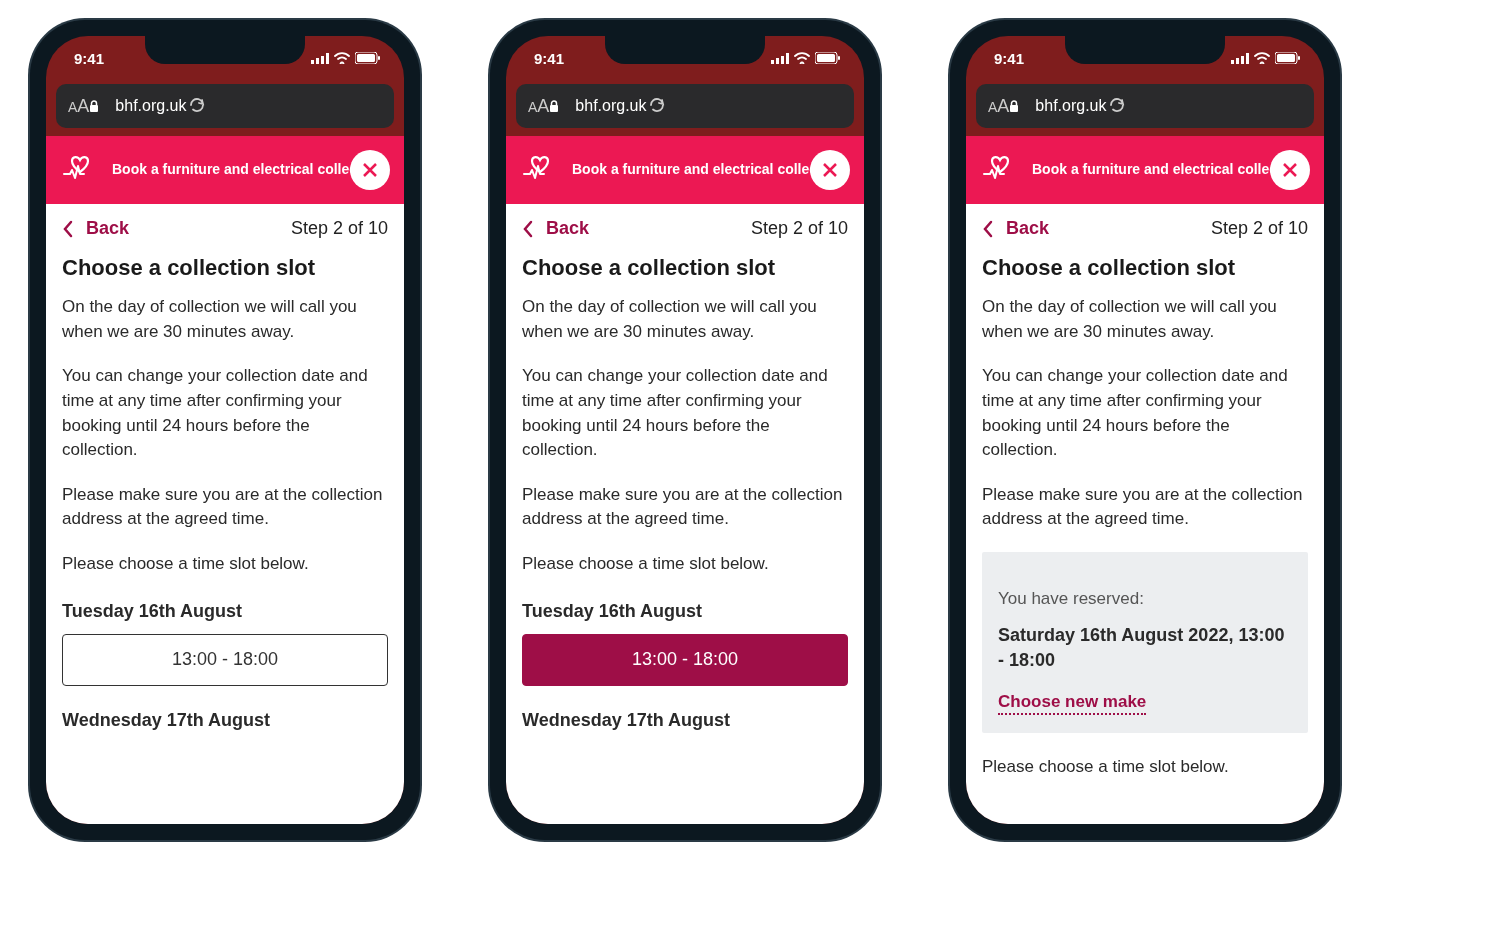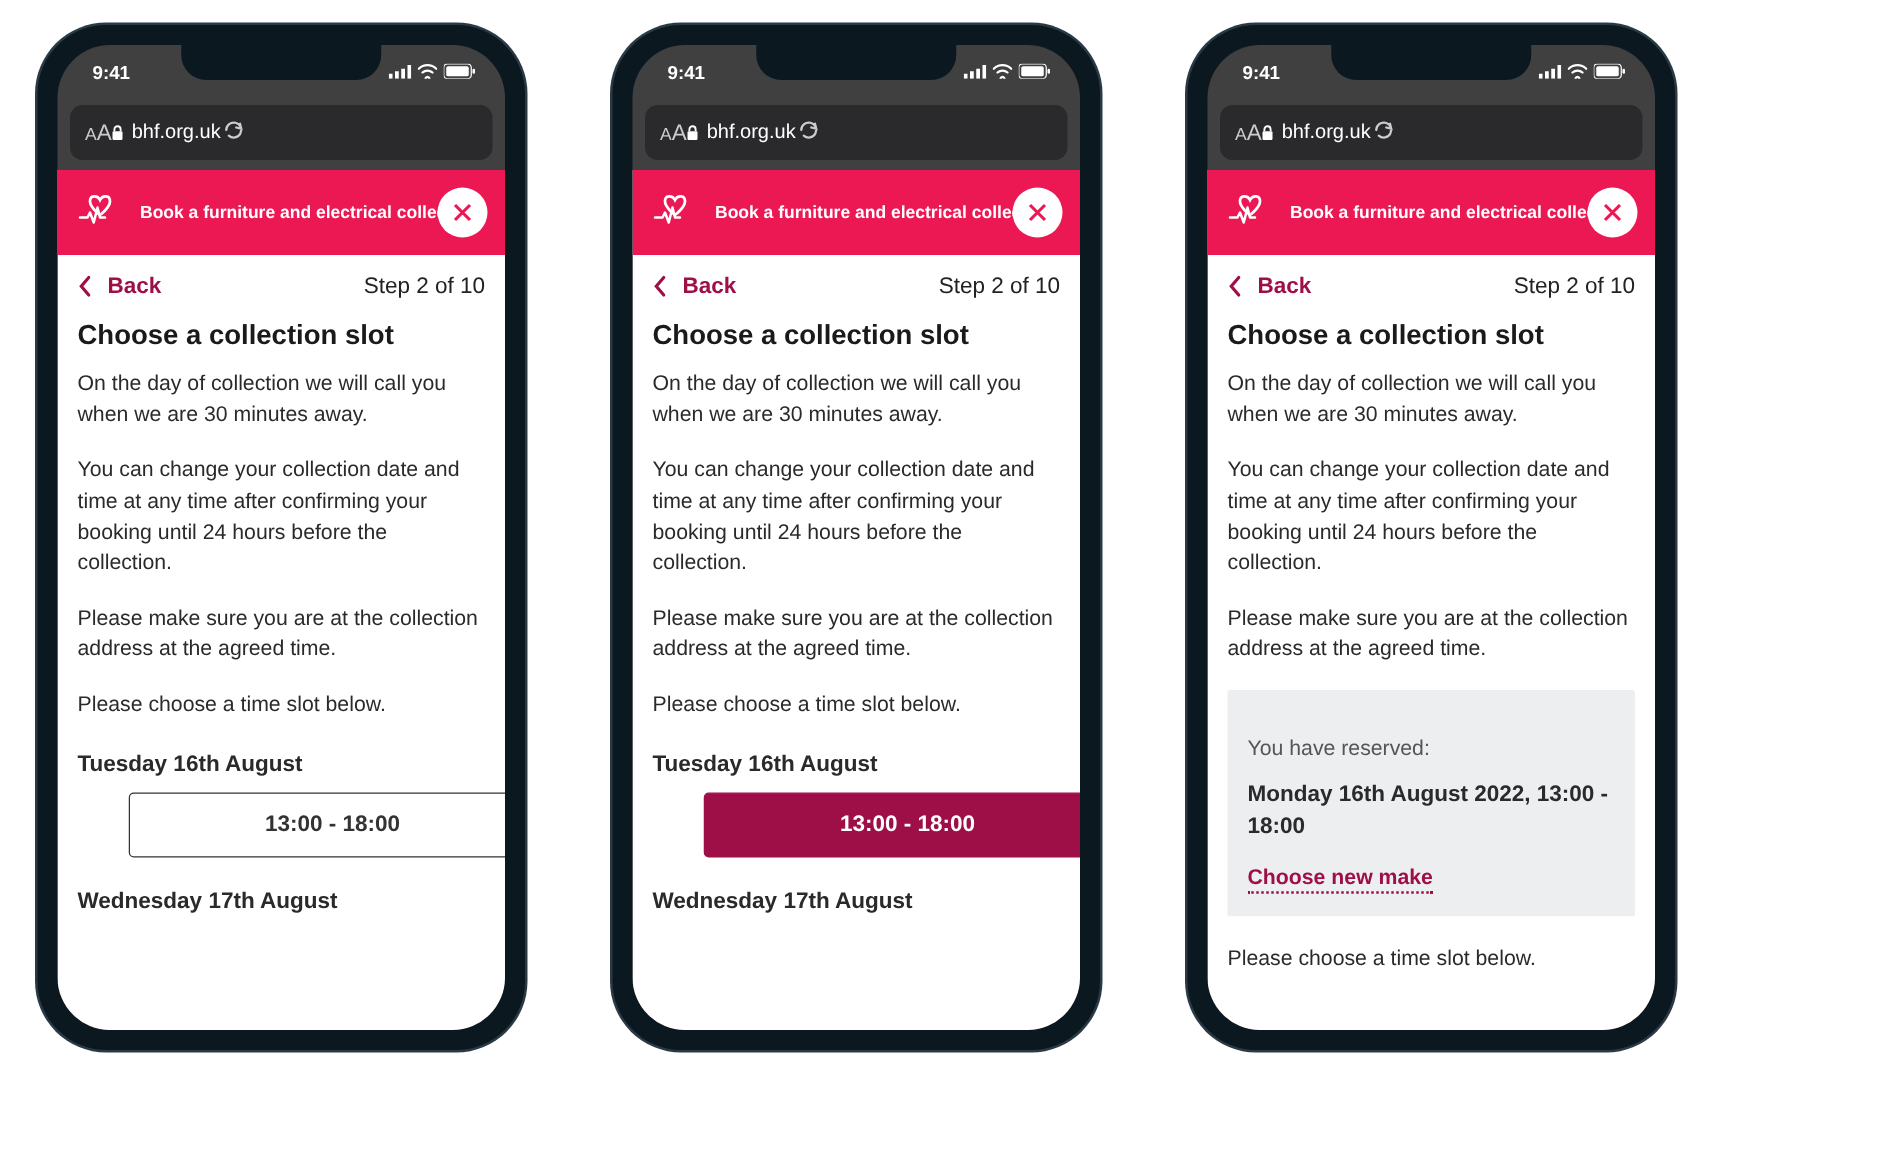--- a/index.html
+++ b/index.html
@@ -16,21 +16,21 @@
       height: 820px;
       background: #0c1820;
       border-radius: 55px;
       padding: 16px;
       position: relative;
       box-shadow: 0 0 0 2px #2a3a45;
     }
     .phone-screen {
       width: 100%;
       height: 100%;
-      background: #404040;
+      background: #7f1d1d;
       border-radius: 42px;
       overflow: hidden;
       position: relative;
     }
     .notch {
       position: absolute;
       top: 0;
       left: 50%;
       transform: translateX(-50%);
       width: 160px;
@@ -62,21 +62,21 @@
       display: flex;
       align-items: center;
       justify-content: flex-start;
       padding: 0 12px;
       color: #ccc;
       font-size: 15px;
     }
     .browser-center {
       display: flex;
       align-items: center;
-      gap: 6px;
+      gap: 16px;
       color: #fff;
       font-size: 16px;
     }
     .content {
       background: #fff;
       height: calc(100% - 100px);
       overflow: hidden;
     }
     .header-red {
       background: #ec1853;
@@ -154,28 +154,27 @@
       color: #2a2a2a;
       margin-top: 24px;
       margin-bottom: 12px;
     }
     .slot-btn {
       width: 100%;
       height: 52px;
       border: 1.5px solid #333;
       background: #fff;
       font-size: 18px;
-      font-weight: 700;
+      font-weight: 400;
       color: #333;
       border-radius: 4px;
       cursor: pointer;
       display: flex;
       align-items: center;
       justify-content: center;
-      margin-left: 41px;
     }
     .slot-btn.selected {
       background: #9e0e47;
       border-color: #9e0e47;
       color: #fff;
     }
     .reserved-box {
       background: #eceef0;
       padding: 18px 16px;
       border-radius: 2px;
@@ -414,20 +413,20 @@
         </div>
         <div class="step-text">Step 2 of 10</div>
       </div>
       <div class="page-body">
         <h1 class="page-title">Choose a collection slot</h1>
         <p class="body-text">On the day of collection we will call you when we are 30 minutes away.</p>
         <p class="body-text">You can change your collection date and time at any time after confirming your booking until 24 hours before the collection.</p>
         <p class="body-text body-bold">Please make sure you are at the collection address at the agreed time.</p>
         <div class="reserved-box">
           <div class="reserved-label">You have reserved:</div>
-          <div class="reserved-value">Monday 16th August 2022, 13:00 - 18:00</div>
+          <div class="reserved-value">Saturday 16th August 2022, 13:00 - 18:00</div>
           <span class="choose-new-link">Choose new make</span>
         </div>
         <p class="body-text body-bold" style="margin-top:22px;">Please choose a time slot below.</p>
       </div>
     </div>
   </div>
 </div>
 
 </body></html>

